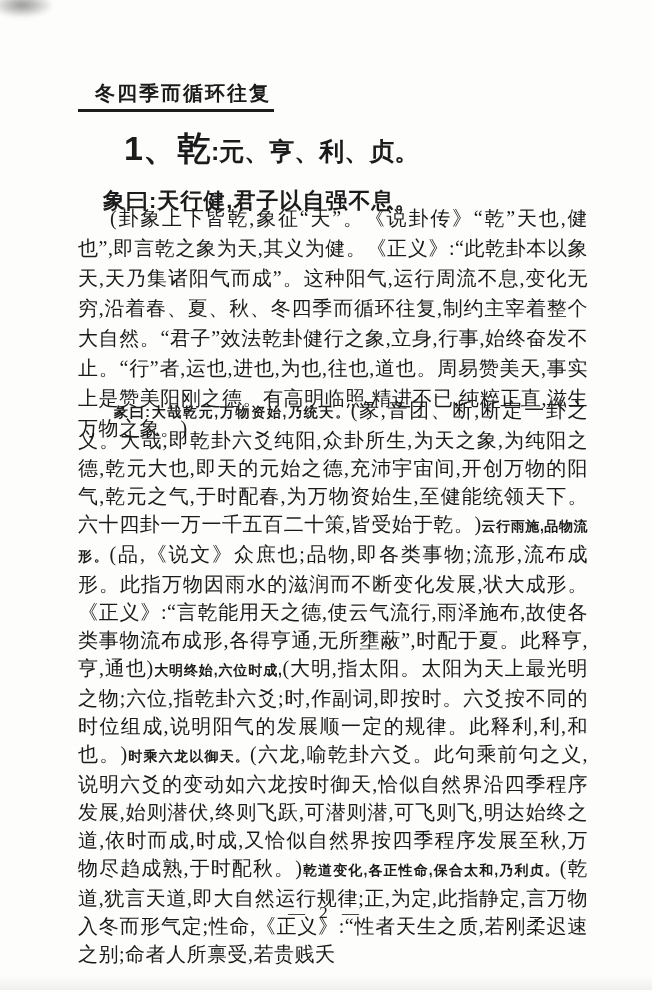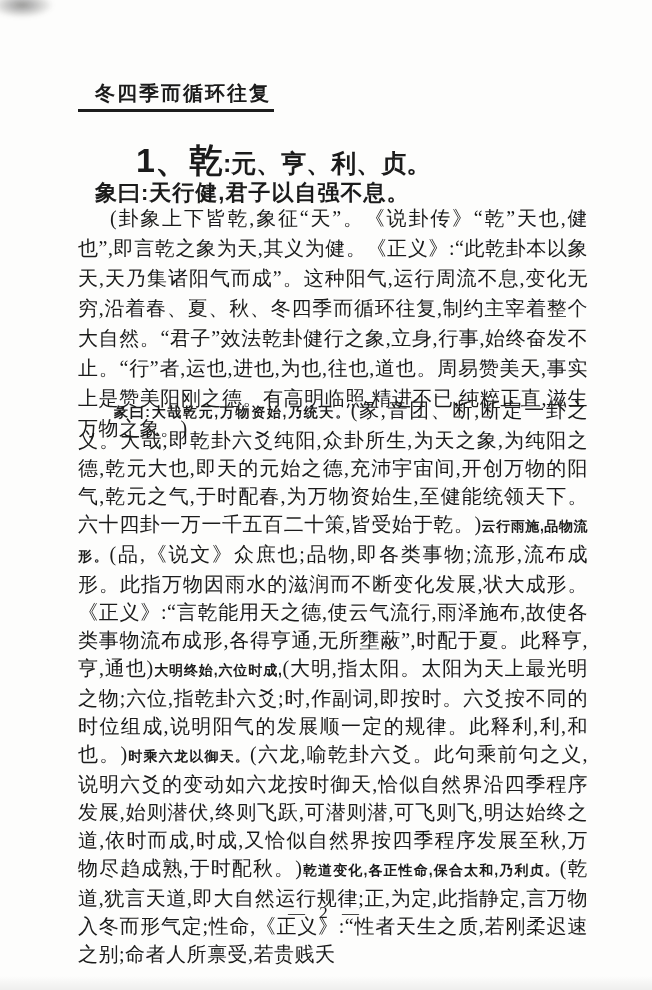--- a/index.html
+++ b/index.html
@@ -35,31 +35,31 @@
     letter-spacing: 2px;
     white-space: nowrap;
   }
   .head-rule {
     position: absolute; left: 78px; top: 109px;
     width: 196px; height: 3px;
     background: #1d1d1d;
   }
   .chapter-title {
     position: absolute; left: 124px; top: 130px;
-    margin: 12px;
+    margin: 0;
     font-family: "Liberation Sans", sans-serif;
     font-weight: bold;
     white-space: nowrap;
     line-height: 1.1;
   }
   .t-big  { font-size: 34px; }
   .t-rest { font-size: 25px; }
   .xiang {
     position: absolute; left: 95px; top: 178px;
-    margin: 0;
+    margin: 8px;
     font-family: "Liberation Sans", sans-serif;
     font-weight: 600;
     font-size: 22px;
     letter-spacing: 1px;
     white-space: nowrap;
     text-align: center;
   }
   .body-par {
     position: absolute; left: 78px;
     width: 510px;

